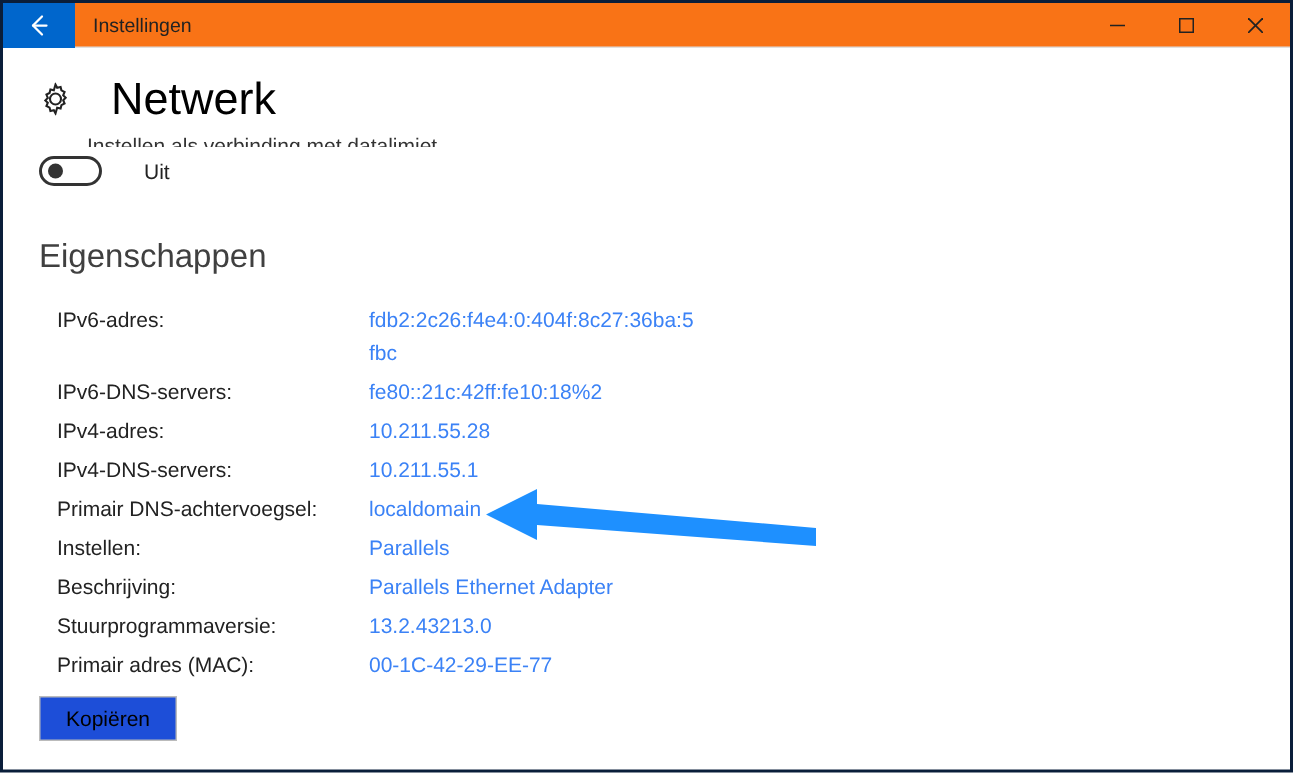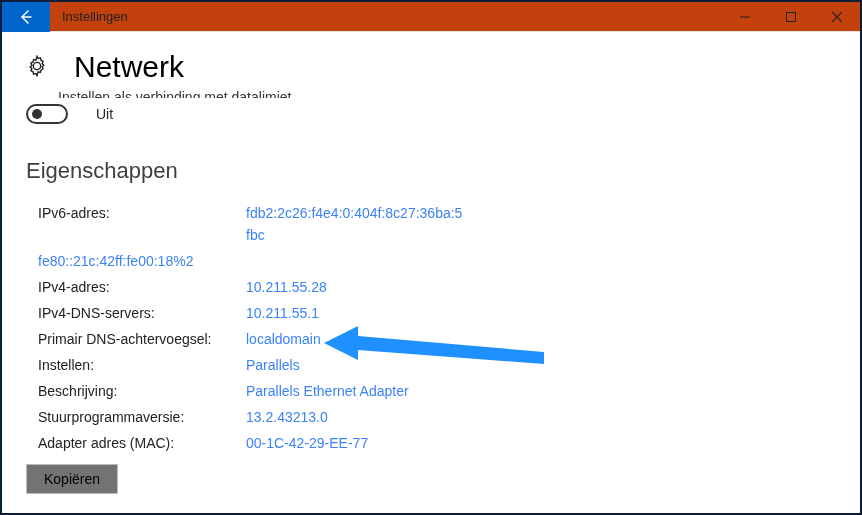--- a/index.html
+++ b/index.html
@@ -12,21 +12,21 @@
     width: 862px;
     height: 515px;
     overflow: hidden;
     border: 2px solid #0a1e3a;
     position: relative;
   }
   .titlebar {
     height: 30px;
     display: flex;
     align-items: center;
-    background: #c2410c;
+    background: #f97316;
     border-bottom: 1px solid #e0e0e0;
   }
   .back-btn {
     width: 48px;
     height: 30px;
     background: #0066cc;
     color: #fff;
     display: flex;
     align-items: center;
     justify-content: center;
@@ -130,21 +130,21 @@
   .prop-value {
     color: #3b82f6;
     font-size: 14px;
     max-width: 220px;
     word-break: break-all;
   }
   .copy-btn {
     margin-top: 10px;
     width: 92px;
     height: 30px;
-    background: #737373;
+    background: #1d4ed8;
     border: 1px solid #bbb;
     display: flex;
     align-items: center;
     justify-content: center;
     font-size: 14px;
     color: #000;
     cursor: pointer;
   }
   .arrow-svg {
     position: absolute;
@@ -205,21 +205,22 @@
   </div>
 
   <div class="section-title">Eigenschappen</div>
 
   <div id="props">
       <div class="prop-row">
         <div class="prop-label">IPv6-adres:</div>
         <div class="prop-value">fdb2:2c26:f4e4:0:404f:8c27:36ba:5fbc</div>
       </div>
       <div class="prop-row">
-        <div class="prop-value">fe80::21c:42ff:fe00:18%2</div>
+        <div class="prop-label">IPv6-DNS-servers:</div>
+        <div class="prop-value">fe80::21c:42ff:fe10:18%2</div>
       </div>
       <div class="prop-row">
         <div class="prop-label">IPv4-adres:</div>
         <div class="prop-value">10.211.55.28</div>
       </div>
       <div class="prop-row">
         <div class="prop-label">IPv4-DNS-servers:</div>
         <div class="prop-value">10.211.55.1</div>
       </div>
       <div class="prop-row">
@@ -232,21 +233,21 @@
       </div>
       <div class="prop-row">
         <div class="prop-label">Beschrijving:</div>
         <div class="prop-value">Parallels Ethernet Adapter</div>
       </div>
       <div class="prop-row">
         <div class="prop-label">Stuurprogrammaversie:</div>
         <div class="prop-value">13.2.43213.0</div>
       </div>
       <div class="prop-row">
-        <div class="prop-label">Adapter adres (MAC):</div>
+        <div class="prop-label">Primair adres (MAC):</div>
         <div class="prop-value">00-1C-42-29-EE-77</div>
       </div>
     </div>
 
   <div class="copy-btn">
     <span>Kopiëren</span>
   </div>
 
   <svg class="arrow-svg" width="230" height="70">
     <defs></defs>

